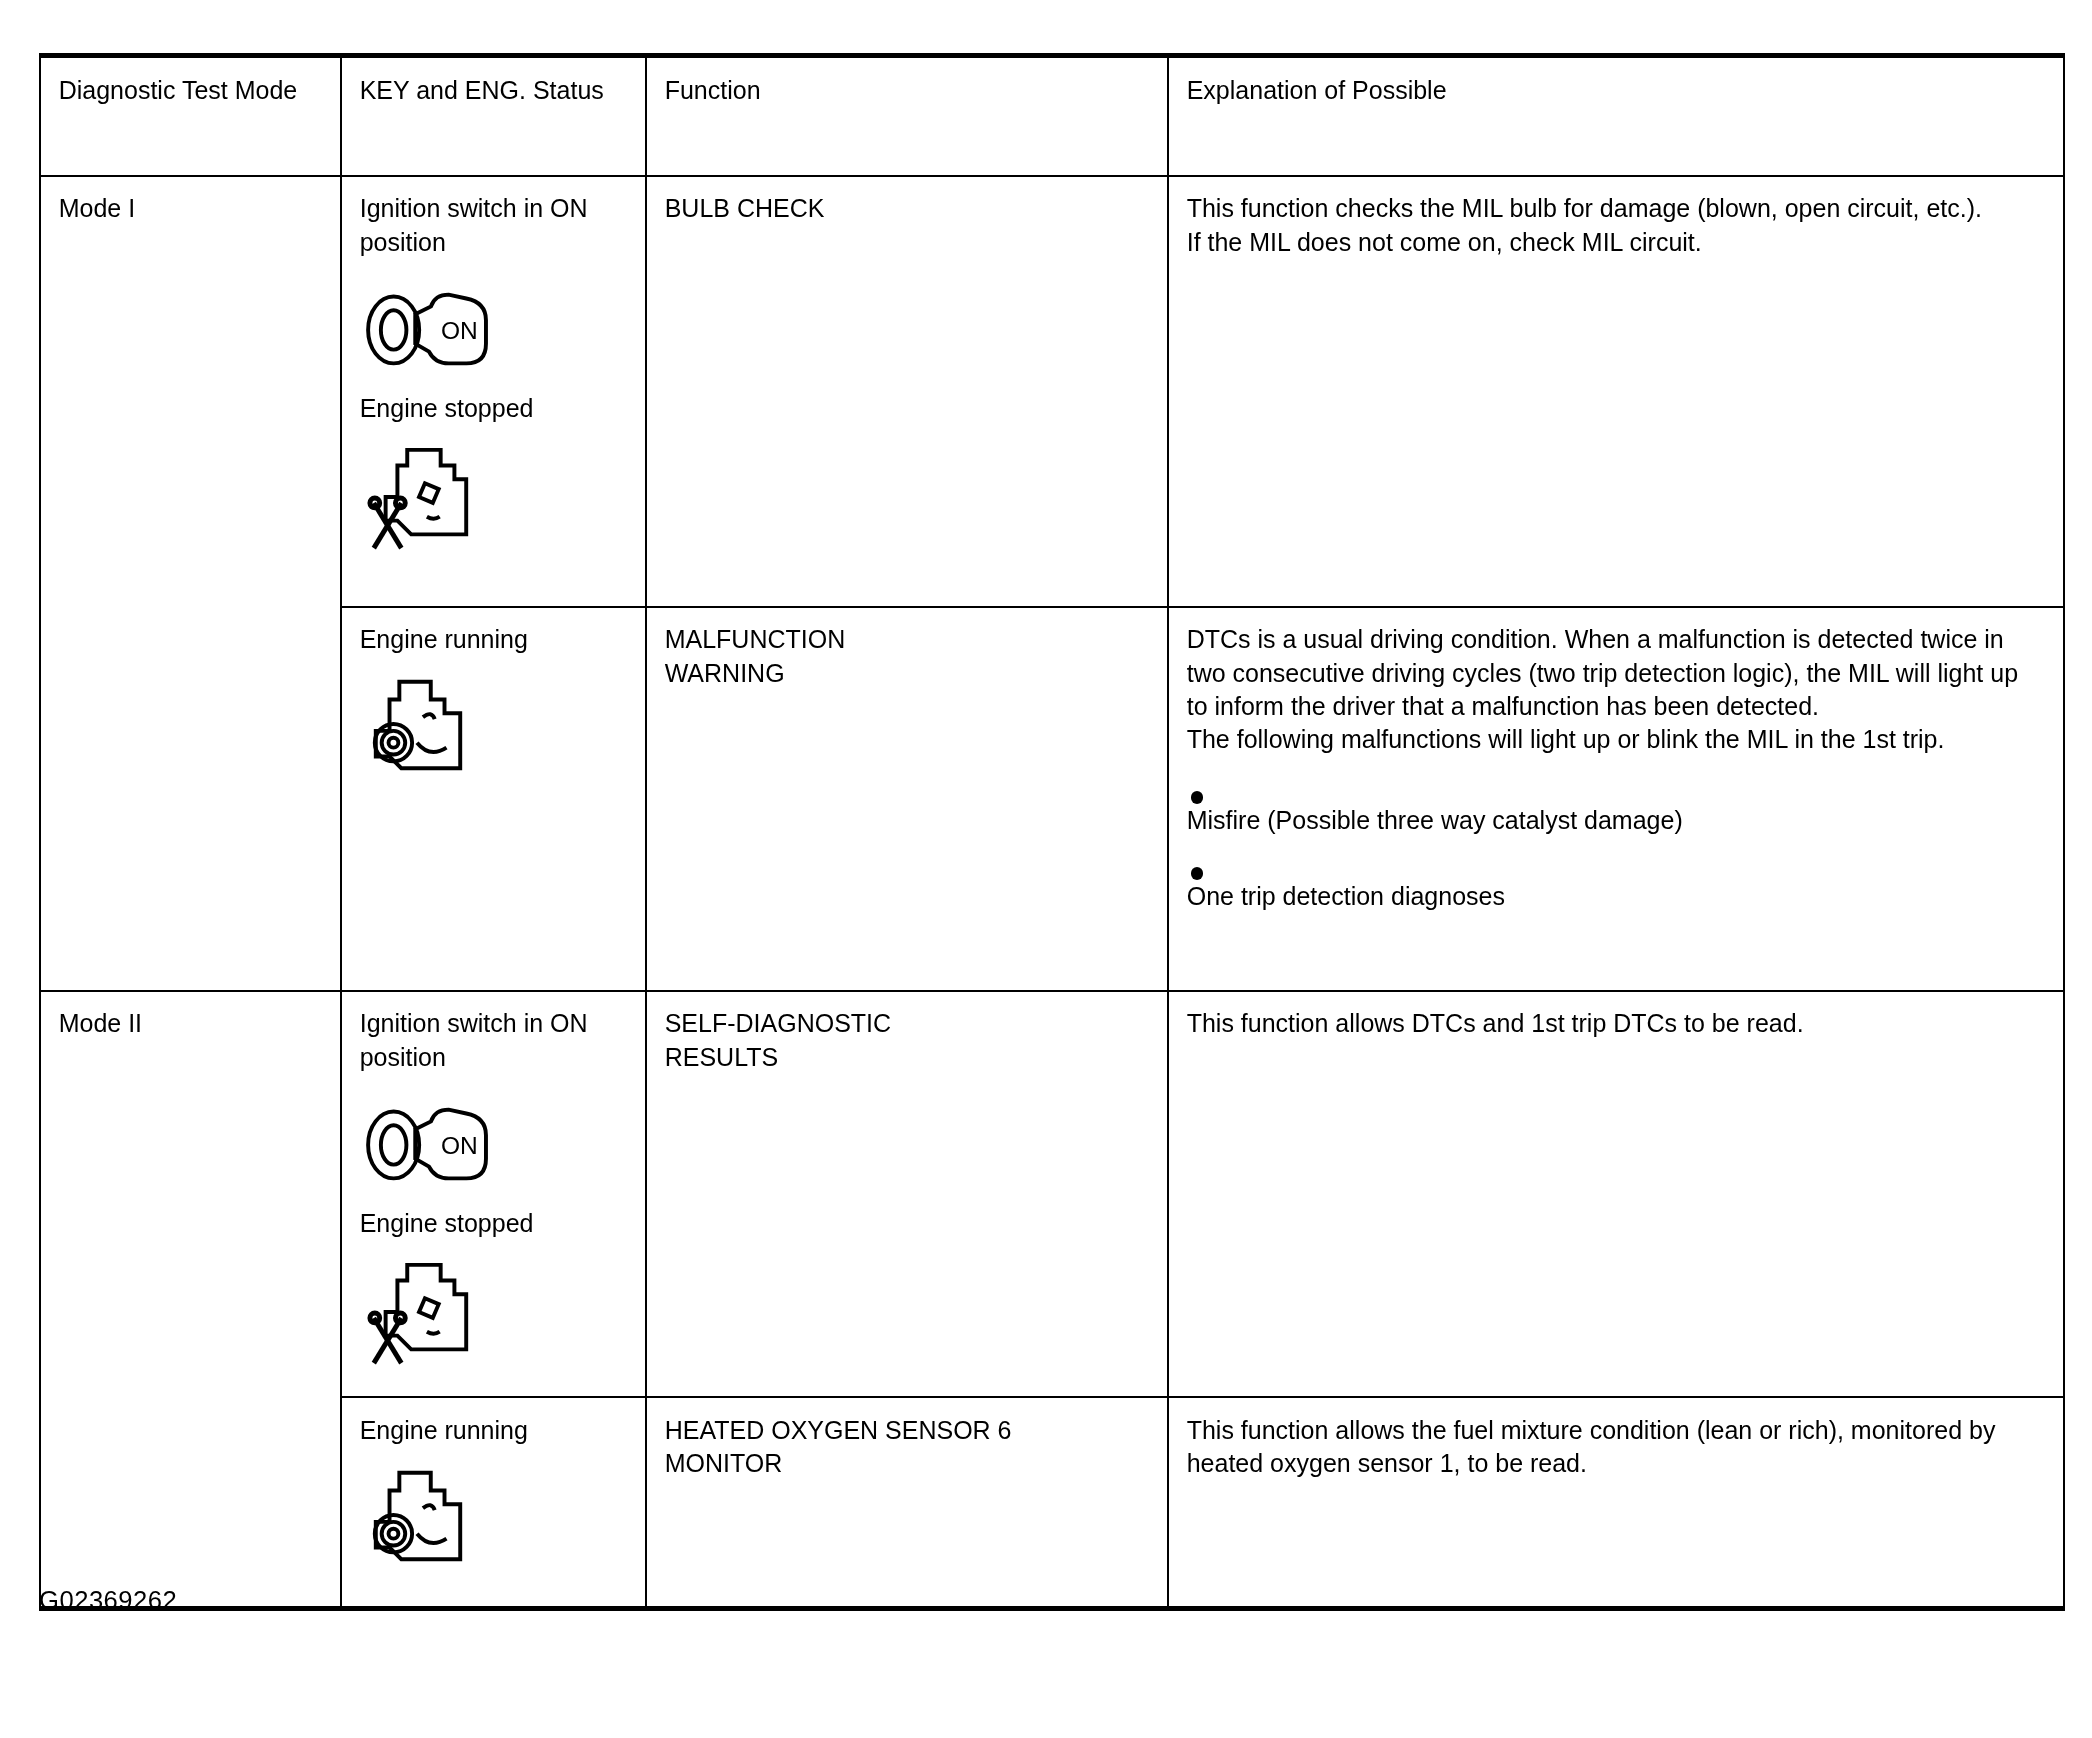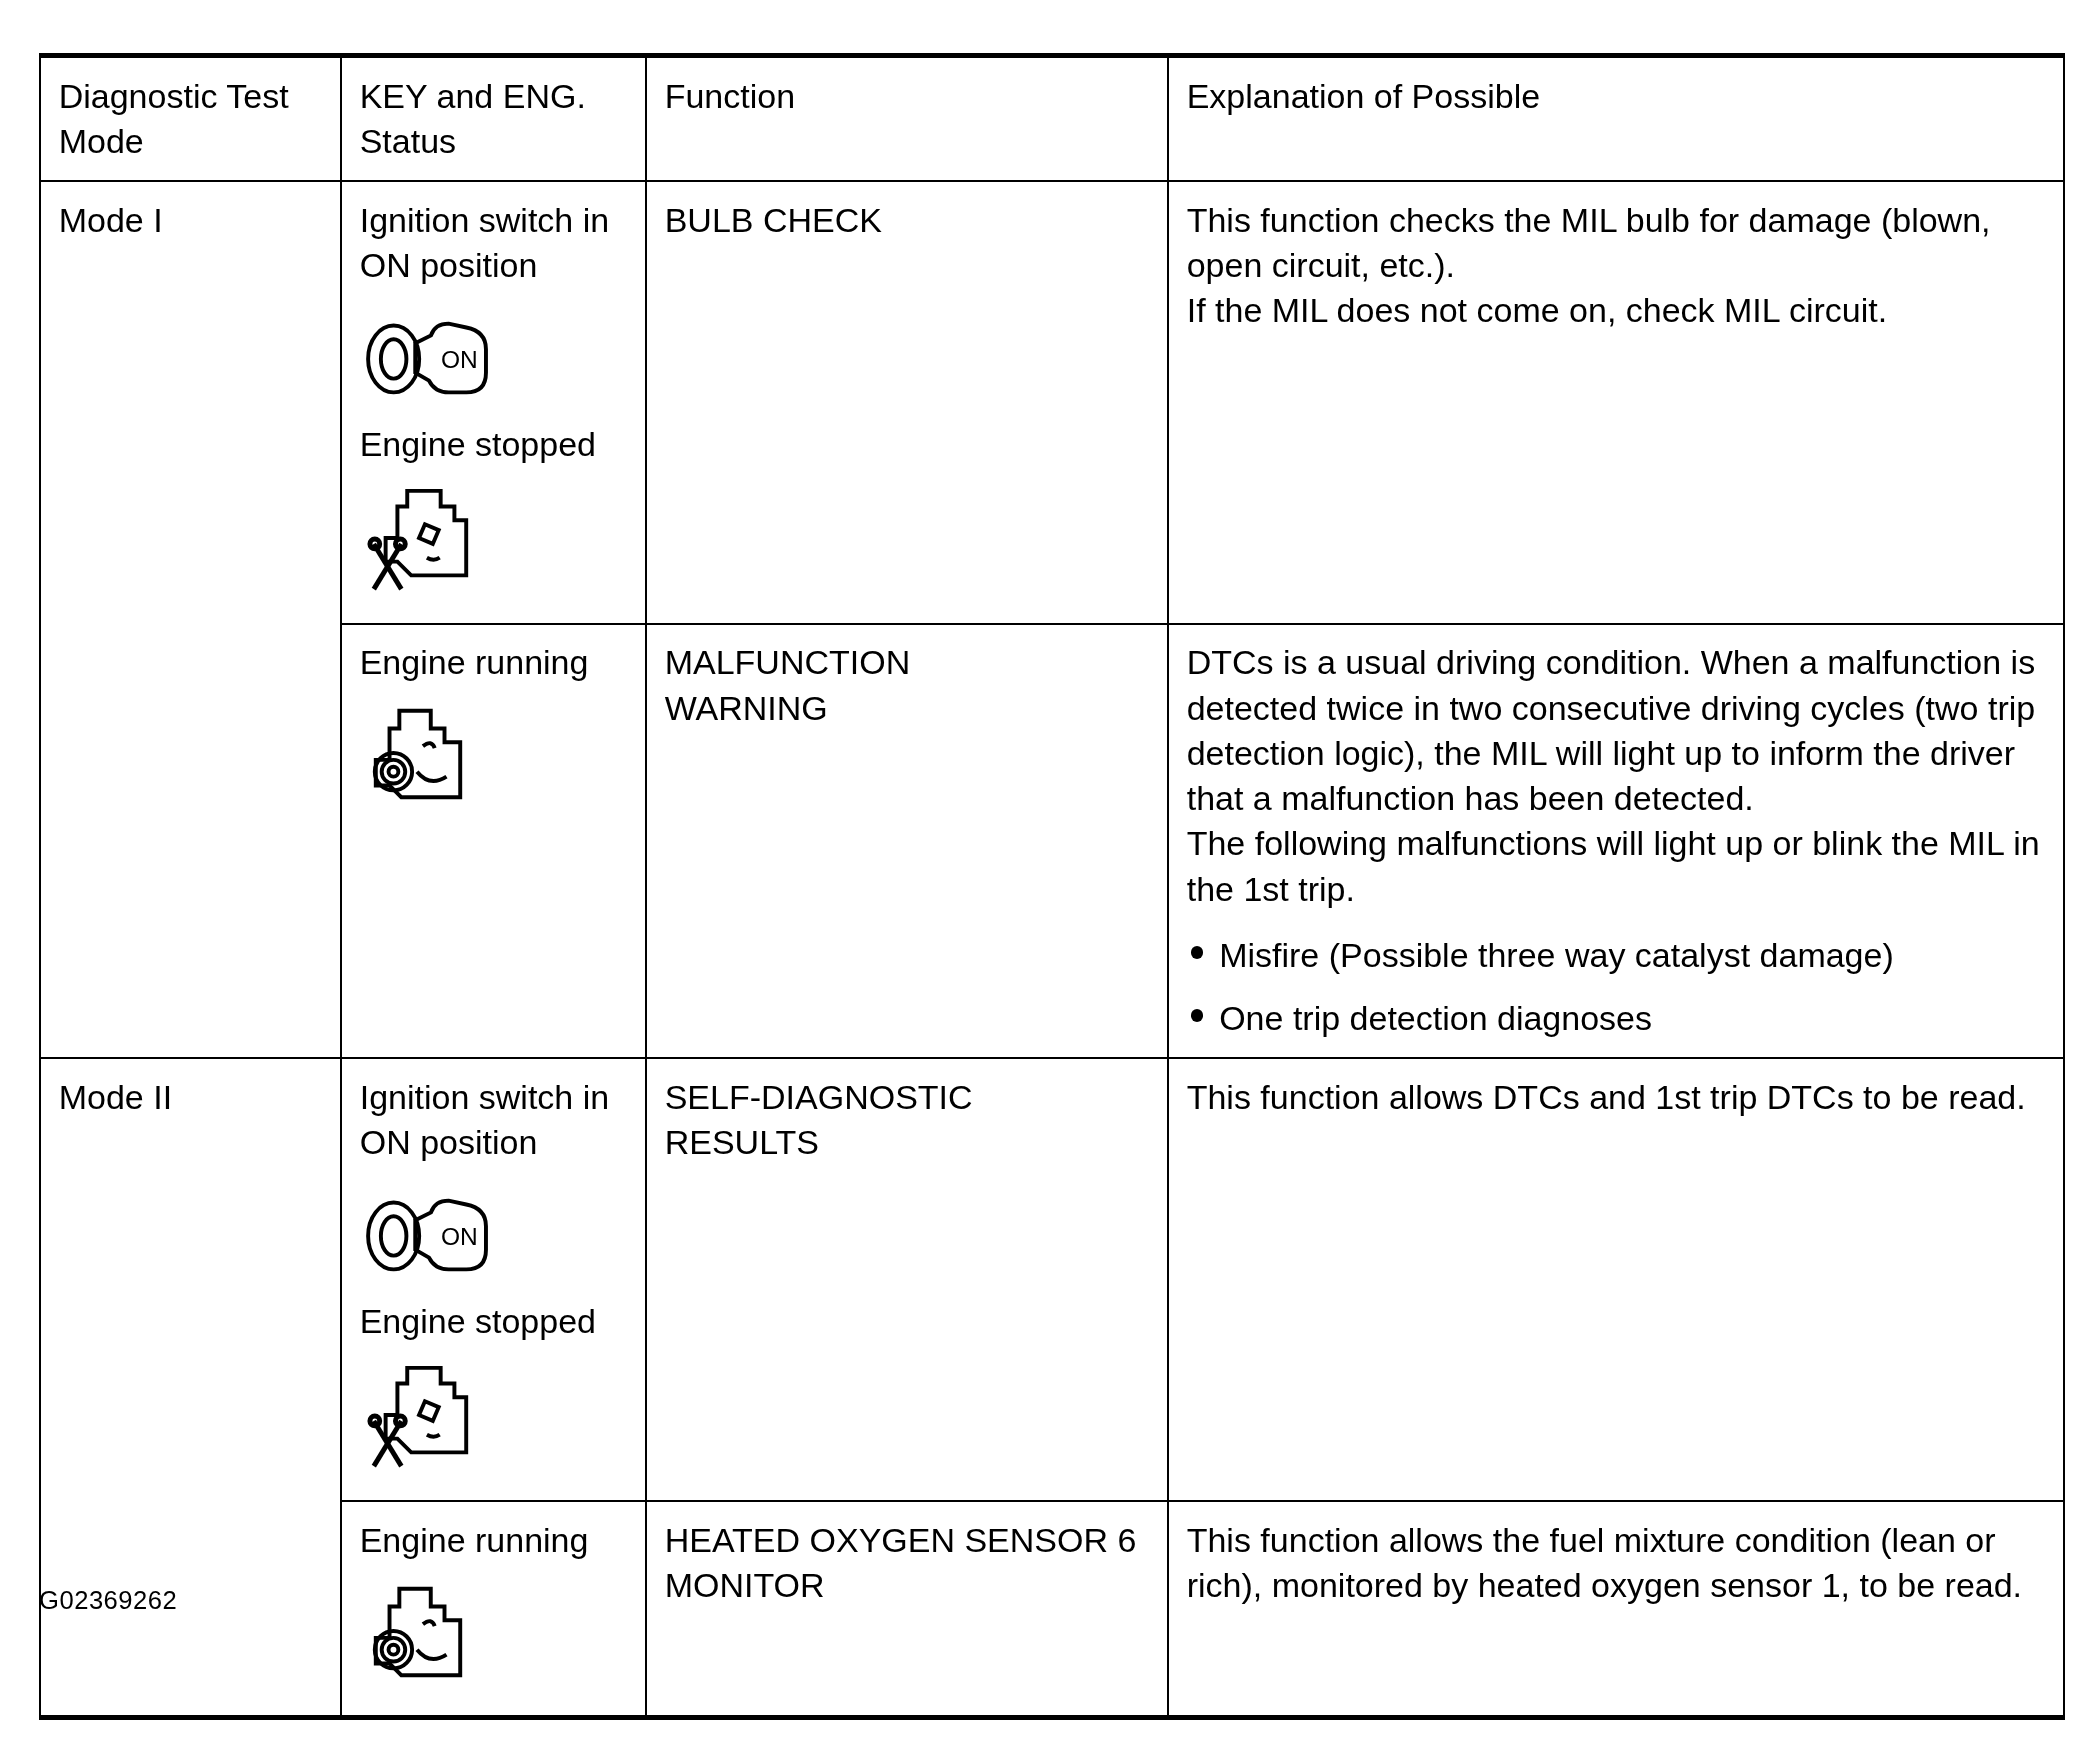--- a/index.html
+++ b/index.html
@@ -9,21 +9,21 @@
     position: relative;
     font-family: "Liberation Sans", sans-serif;
     color: #000;
   }
   .page { position: absolute; left: 39px; top: 53px; width: 2025px; }
 
   table.dtable {
     border-collapse: collapse;
     table-layout: fixed;
     width: 100%;
-    font-size: 34px;
+    font-size: 25px;
     line-height: 1.33;
   }
   col.c1 { width: 301px; }
   col.c2 { width: 305px; }
   col.c3 { width: 522px; }
   col.c4 { width: 896px; }
 
   table.dtable { border-top: 5.9px solid #000; border-bottom: 5.9px solid #000; }
   .dtable th, .dtable td {
     border: 2px solid #000;
@@ -37,21 +37,21 @@
   tr.m1r1   { height: 431px; margin-left: 40px; }
   tr.m1r2   { height: 384px; }
   tr.m2r1   { height: 309px; }
   tr.m2r2   { height: 211px; }
 
   .status-text { margin-bottom: 5.9px; }
   .icon-block { display: block; margin: 13.8px 0 9.9px 3.9px; }
 
   .expl-par { margin: 0; }
   .bullets { margin-top: 21.7px; }
-  .bullet-item { display: flex; align-items: flex-start; margin-top: 17.7px; }
+  .bullet-item { display: flex; align-items: flex-start; margin-top: 17.7px; flex-direction: column; }
   .bullet-item:first-child { margin-top: 0; }
   .dot {
     flex: 0 0 auto;
     width: 12.8px; height: 12.8px;
     background: #000; border-radius: 50%;
     margin: 12.8px 15.8px 0 3.9px;
   }
 
   .figure-id {
     position: absolute;

